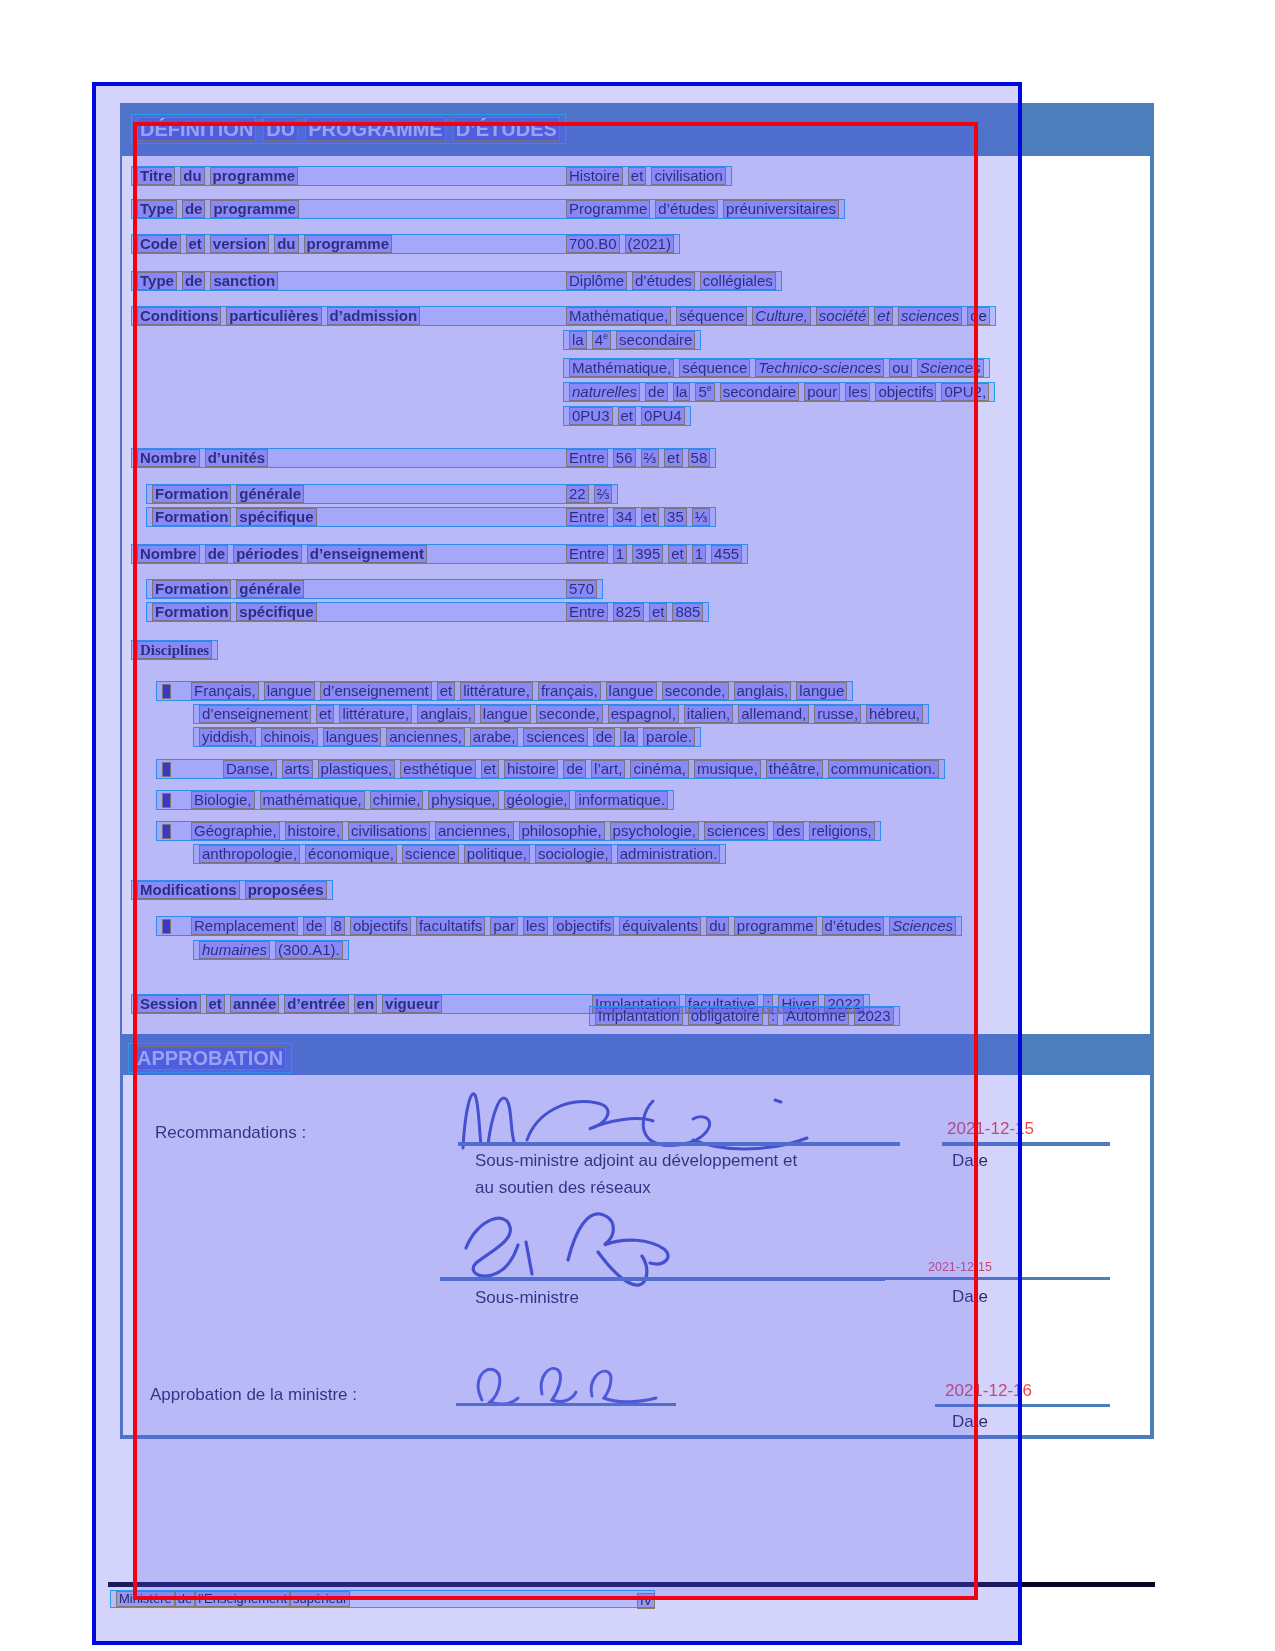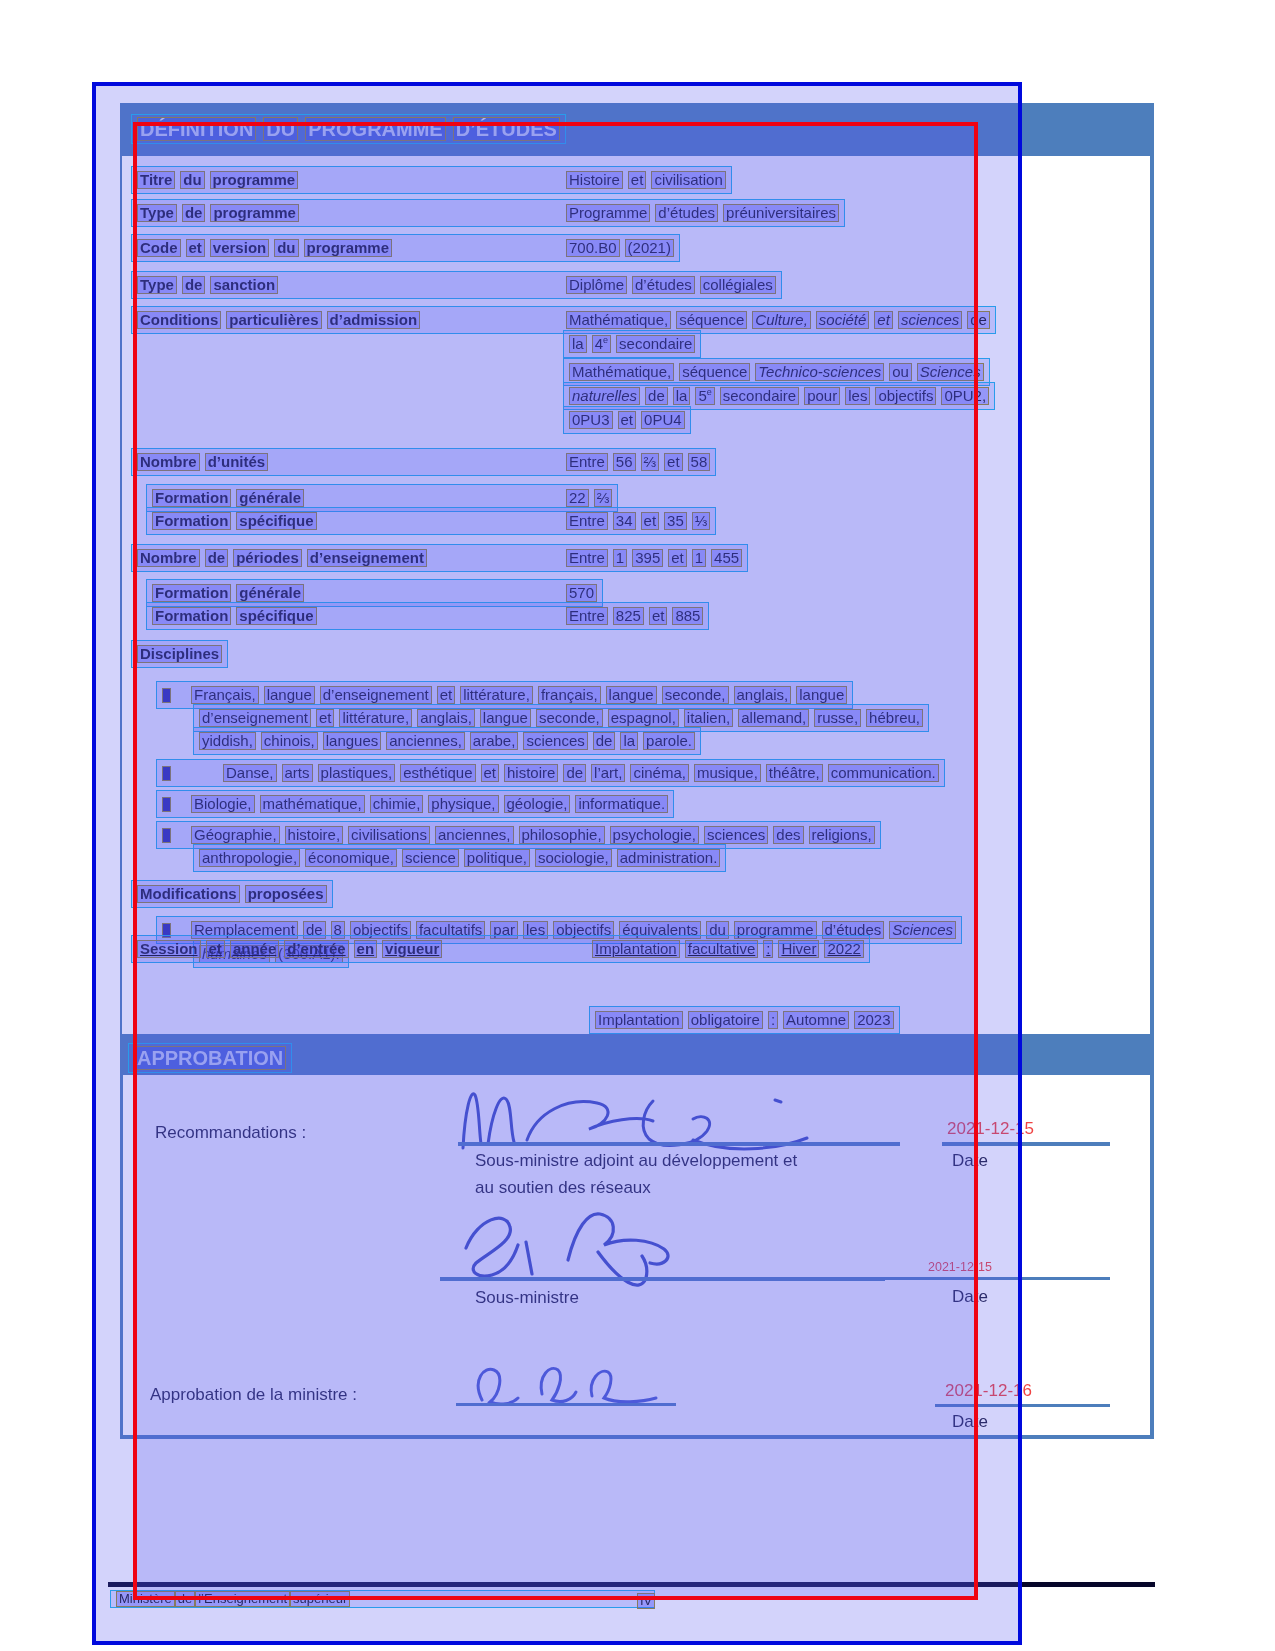--- a/index.html
+++ b/index.html
@@ -8,21 +8,21 @@
   
   .bar{position:absolute;left:120px;width:1034px;background:#4d7ebc;}
   .bar1{top:103px;height:53px;}
   .bar2{top:1034px;height:41px;}
   .boxU{position:absolute;left:120px;top:156px;width:1034px;height:878px;box-sizing:border-box;
         border-left:2px solid #4d7ebc;border-right:4px solid #4d7ebc;}
   .boxA{position:absolute;left:120px;top:1075px;width:1034px;height:364px;box-sizing:border-box;
         border-left:3px solid #4d7ebc;border-right:4px solid #4d7ebc;border-bottom:4px solid #4d7ebc;}
   .blackrule{position:absolute;left:108px;top:1582px;width:1047px;height:5px;background:#06062a;}
   
-  .line{position:absolute;display:flex;align-items:center;height:28px;box-sizing:border-box;
+  .line{position:absolute;display:flex;align-items:center;height:20px;box-sizing:border-box;
         background:rgba(80,100,250,0.20);border:1.5px solid #1ab5ea;padding:0 5px;white-space:nowrap;}
   .grp{display:flex;gap:5px;align-items:center;flex:0 0 auto;}
   .w{background:rgba(64,64,250,0.30);border:1px solid #97892e;padding:0 2px;
      font-size:15px;line-height:16px;color:#14142e;white-space:nowrap;}
   .lbl .w{font-weight:bold;}
   .it{font-style:italic;}
   .w sup{font-size:9px;line-height:8px;}
   .marker{width:7px;height:13px;background:#2626a8;border:1px solid #97892e;margin-right:20px;flex:0 0 auto;}
   
   .title-line{position:absolute;display:flex;gap:7px;align-items:center;box-sizing:border-box;
@@ -235,21 +235,21 @@
           <span class="w">Formation</span>
           <span class="w">spécifique</span>
         </span>
         <span class="grp val">
           <span class="w">Entre</span>
           <span class="w">825</span>
           <span class="w">et</span>
           <span class="w">885</span>
         </span>
       </div>
-      <div class="line" style="left: 131px; top: 640px;">
+      <div class="line" style="left: 131px; top: 640px; font-family: Liberation Serif, serif;">
         <span class="grp lbl">
           <span class="w">Disciplines</span>
         </span>
       </div>
       <div class="line" style="left: 156px; top: 681px;">
         <span class="marker"></span>
         <span class="grp val">
           <span class="w">Français,</span>
           <span class="w">langue</span>
           <span class="w">d’enseignement</span>
@@ -365,21 +365,21 @@
           <span class="w">d’études</span>
           <span class="w it">Sciences</span>
         </span>
       </div>
       <div class="line" style="left: 193px; top: 940px;">
         <span class="grp val">
           <span class="w it">humaines</span>
           <span class="w">(300.A1).</span>
         </span>
       </div>
-      <div class="line" style="left: 131px; top: 935px; text-decoration: underline;">
+      <div class="line" style="left: 131px; top: 994px;">
         <span class="grp lbl" style="width: 455px;">
           <span class="w">Session</span>
           <span class="w">et</span>
           <span class="w">année</span>
           <span class="w">d’entrée</span>
           <span class="w">en</span>
           <span class="w">vigueur</span>
         </span>
         <span class="grp val">
           <span class="w">Implantation</span>

